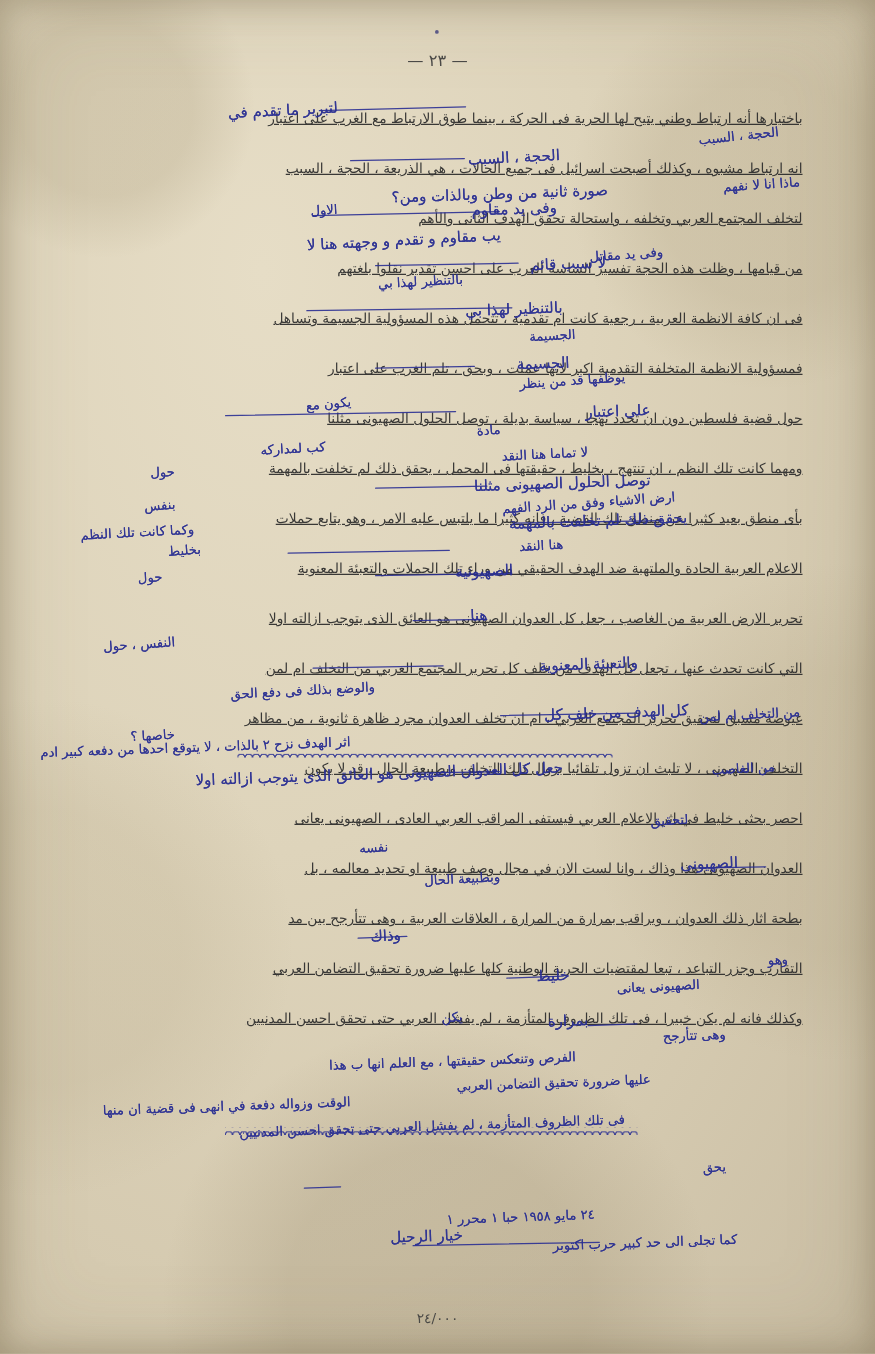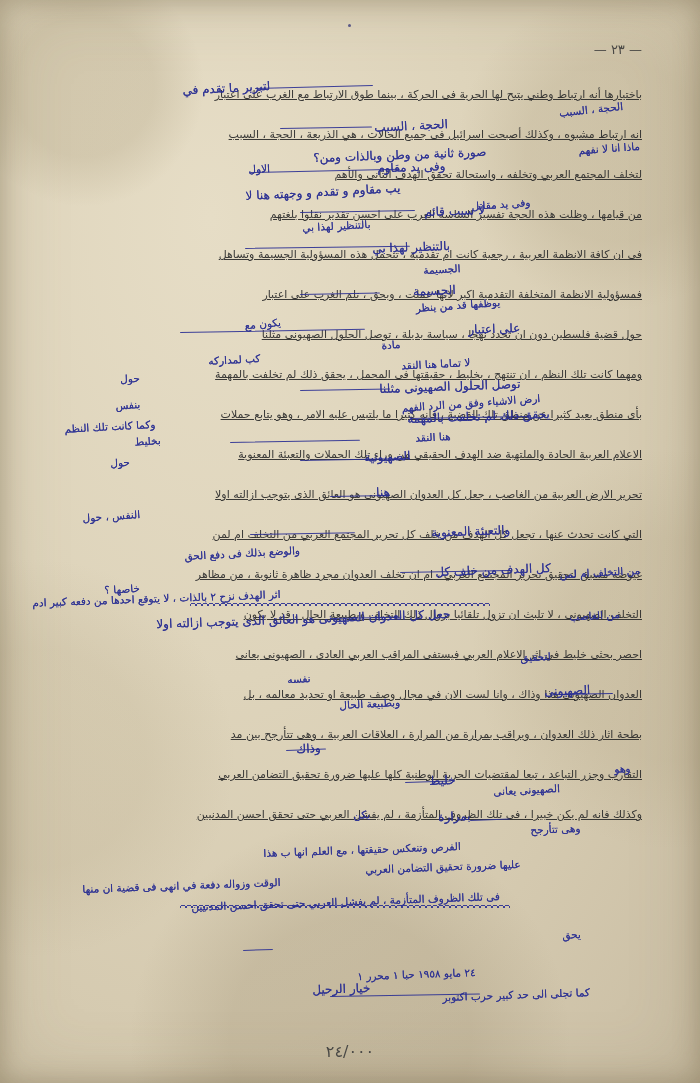--- a/index.html
+++ b/index.html
@@ -57,41 +57,42 @@
     letter-spacing:.2px;
     opacity:.92;
     position:relative;
     z-index:2;
     text-decoration:underline;
   }
   .typed p{margin:0;white-space:pre-wrap;}
 
   
   .pagenum-top{
+    text-align:center;
     color:#3a3a3a;
     font-size:13px;
     letter-spacing:3px;
     margin-top:16px;
     margin-bottom:18px;
     opacity:.9;
     position:relative;z-index:2;
   }
   .dot{
     position:absolute;
     left:348px;top:24px;
     width:3px;height:3px;border-radius:50%;
     background:#3b3b7a;opacity:.8;
     z-index:3;
   }
   .pagenum-bottom{
     position:absolute;
     left:0;right:0;bottom:22px;
     text-align:center;
     color:#3d3d3d;
-    font-size:16px;
+    font-size:11px;
     letter-spacing:2px;
     opacity:.9;
     z-index:2;
   }
 
   
   .ink-layer{
     position:absolute;
     inset:0;
     z-index:4;

